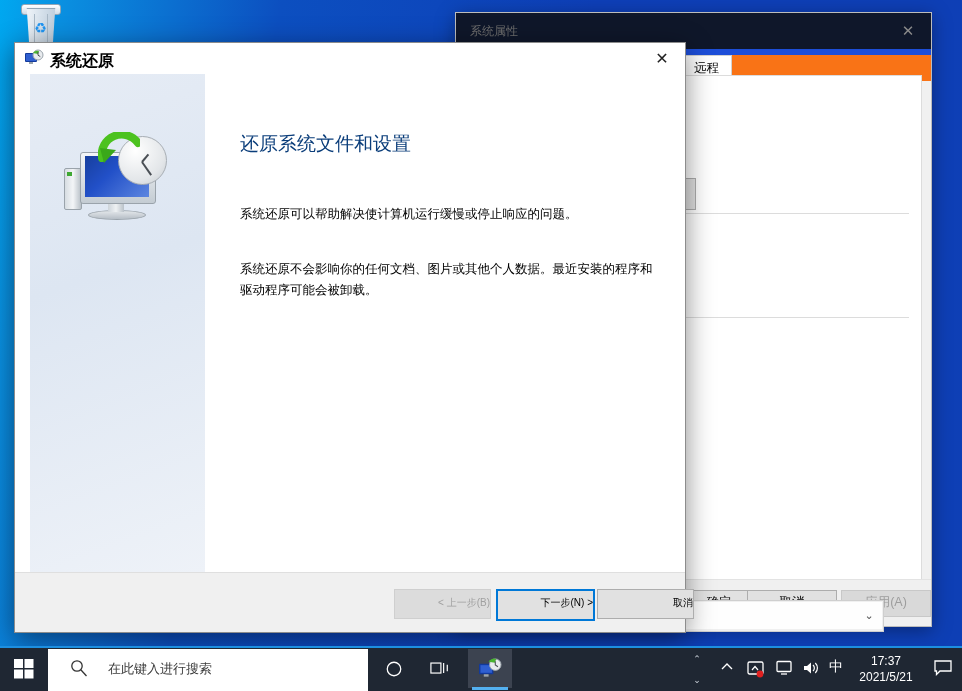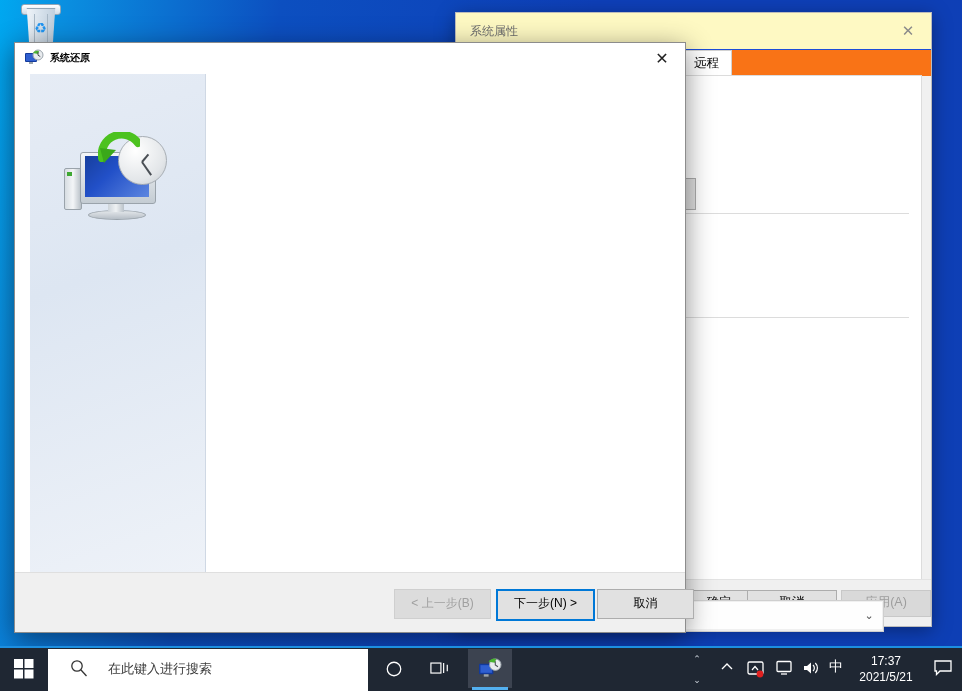--- a/index.html
+++ b/index.html
@@ -18,21 +18,21 @@
     border:1px solid #93a6b6;border-radius:2px 2px 5px 5px;
     clip-path:polygon(8% 0,92% 0,84% 100%,16% 100%);}
   .rb-lid{position:absolute;left:7px;top:2px;width:38px;height:9px;
     background:linear-gradient(180deg,#ffffff,#cfdce8);border:1px solid #93a6b6;border-radius:3px;}
   .rb-logo{position:absolute;left:19px;top:19px;width:15px;height:15px;color:#2196f3;font-size:14px;line-height:15px;text-align:center;}
   .rb-line{position:absolute;top:12px;width:1px;height:30px;background:#a8b8c6;}
 
   
   #sysprops{position:absolute;left:455px;top:12px;width:475px;height:613px;
     background:#f0f0f0;border:1px solid #bcbcbc;box-shadow:0 4px 18px rgba(0,0,0,.35);}
-  #sp-title{height:36px;background:#fef9c3;position:relative;border-bottom:1px solid #1d4ed8;}
+  #sp-title{height:36px;background:#0f172a;position:relative;border-bottom:6px solid #1d4ed8;}
   #sp-title .t{position:absolute;left:14px;top:10px;font-size:12px;color:#6e6e6e;}
   #sp-close{position:absolute;right:0;top:0;width:46px;height:36px;color:#8a8a8a;
     font-size:15px;display:flex;align-items:center;justify-content:center;}
   #sp-tabs{height:26px;padding-left:10px;background:#f97316;position:relative;}
   .sp-tab{position:absolute;top:0;height:25px;padding:0 12px;line-height:25px;font-size:12.5px;
     background:#fff;border:1px solid #d2d2d2;border-bottom:none;}
   #sp-tab-remote{left:225px;}
   #sp-body{position:absolute;left:9px;top:62px;right:9px;bottom:46px;background:#fff;border:1px solid #dcdcdc;}
   .sp-text{position:absolute;font-size:12.5px;color:#000;white-space:nowrap;}
   .sp-sep{position:absolute;height:1px;background:#dcdcdc;}
@@ -53,33 +53,33 @@
   #sp-underlay{position:absolute;left:478px;top:600px;width:404px;height:30px;background:#f0f0f0;border:1px solid #cfcfcf;}
   #sp-under-inner{position:absolute;left:1px;top:1px;right:1px;height:27px;background:#fefefe;}
   #sp-under-txt{position:absolute;left:60px;top:3px;font-size:12px;color:#2b5ea8;opacity:.85;}
   #sp-under-caret{position:absolute;right:6px;top:6px;width:16px;height:16px;color:#555;font-size:11px;text-align:center;line-height:16px;}
 
   
   #wizard{position:absolute;left:14px;top:42px;width:670px;height:589px;background:#fff;
     border:1px solid #8c8c8c;box-shadow:0 6px 26px rgba(0,0,0,.45);}
   #wz-title{height:31px;position:relative;background:#fff;}
   #wz-icon{position:absolute;left:9px;top:6px;width:20px;height:18px;}
-  #wz-title .t{position:absolute;left:35px;top:8px;font-size:10px;font-weight:bold;color:#000;}
+  #wz-title .t{position:absolute;left:35px;top:8px;font-size:16px;font-weight:bold;color:#000;}
   #wz-close{position:absolute;right:0;top:0;width:46px;height:31px;display:flex;align-items:center;justify-content:center;
     color:#222;font-size:16px;}
   #wz-side{position:absolute;left:15px;top:31px;width:175px;bottom:59px;
     background:linear-gradient(160deg,#e6ecf5 0%,#dde6f2 40%,#eef2f8 100%);border-right:1px solid #cfd8e4;}
   #wz-main{position:absolute;left:190px;top:31px;right:0;bottom:59px;background:#fff;}
   #wz-head{position:absolute;left:35px;top:57px;font-size:19px;color:#0a3d7a;}
   .wz-p{position:absolute;left:35px;font-size:12.5px;color:#000;line-height:21px;}
   #wz-p1{top:130px;}
   #wz-p2{top:185px;width:420px;}
   #wz-foot{position:absolute;left:0;right:0;bottom:0;height:59px;background:#f0f0f0;border-top:1px solid #dfdfdf;}
   .wz-btn{position:absolute;top:16px;height:28px;width:95px;background:#e1e1e1;border:1px solid #adadad;
-    font-size:12px;line-height:26px;text-align:center;color:#000;}
+    font-size:10px;line-height:26px;text-align:right;color:#000;}
   .wz-btn.dis{color:#a0a0a0;background:#dcdcdc;border-color:#cfcfcf;}
   .wz-btn.primary{background:#e1e1e1;border:2px solid #0078d7;line-height:24px;}
 
   
   #ill{position:absolute;left:28px;top:58px;width:120px;height:100px;}
   .mon-base{position:absolute;left:30px;top:78px;width:56px;height:8px;border-radius:50%;
     background:linear-gradient(180deg,#e3e7ea,#b6bec6);border:1px solid #9aa3ab;}
   .mon-neck{position:absolute;left:50px;top:66px;width:16px;height:14px;background:linear-gradient(90deg,#cdd4da,#eef1f3,#b9c1c8);}
   .mon-frame{position:absolute;left:22px;top:20px;width:74px;height:50px;border-radius:3px;
     background:linear-gradient(180deg,#f4f6f8,#c4ccd3);border:1px solid #9aa3ab;}
@@ -208,20 +208,25 @@
         </div>
         <div class="arrow">
           <svg viewBox="0 0 42 34" width="42" height="34">
             <path d="M4 26 A20 20 0 0 1 40 11" stroke="#4cc21f" stroke-width="8" fill="none" stroke-linecap="round"></path>
             <path d="M2 16 L18 18 L6 31 Z" fill="#3aa81a"></path>
           </svg>
         </div>
       </div>
     </div>
 
+    <div id="wz-main">
+      <div id="wz-head">还原系统文件和设置</div>
+      <div class="wz-p" id="wz-p1">系统还原可以帮助解决使计算机运行缓慢或停止响应的问题。</div>
+      <div class="wz-p" id="wz-p2">系统还原不会影响你的任何文档、图片或其他个人数据。最近安装的程序和驱动程序可能会被卸载。</div>
+    </div>
 
     <div id="wz-foot">
       <div class="wz-btn dis" style="left:379px;">&lt; 上一步(B)</div>
       <div class="wz-btn primary" style="left:481px;">下一步(N) &gt;</div>
       <div class="wz-btn" style="left:582px;">取消</div>
     </div>
   </div>
 </div>
 
 <div id="taskbar">

